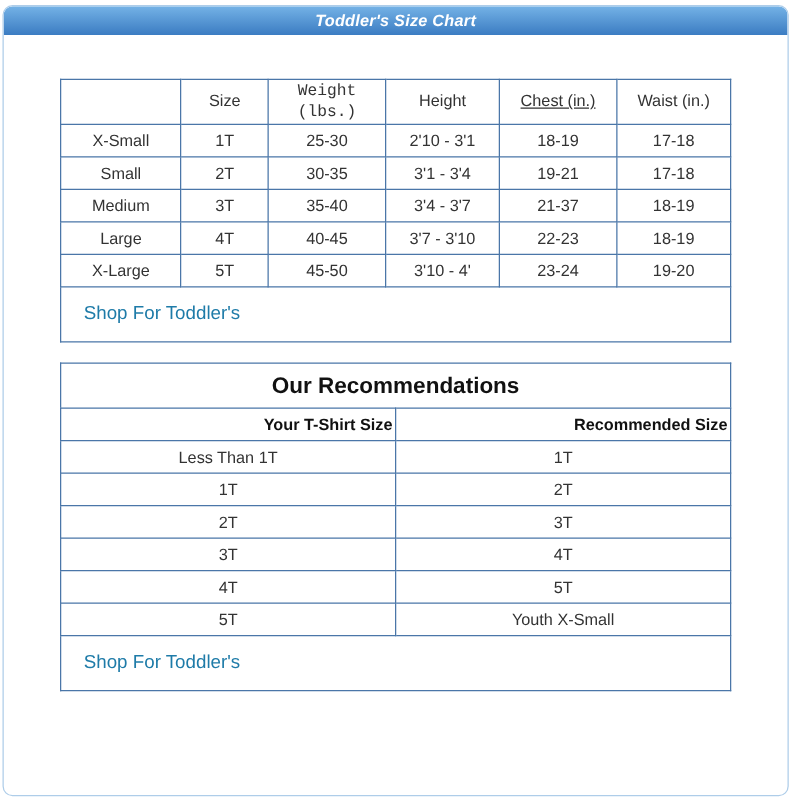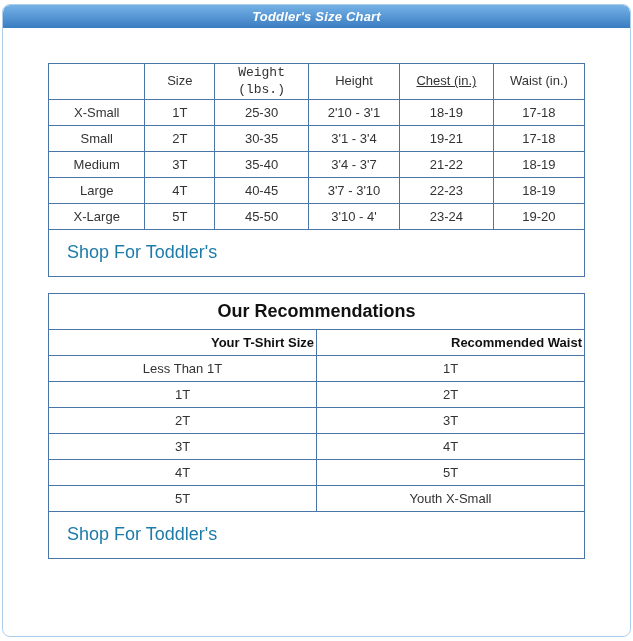--- a/index.html
+++ b/index.html
@@ -65,21 +65,21 @@
   .size-table .c4{width:17.5%;text-decoration:underline;}
   .size-table .c5{width:17%;}
   
   .shop-area{
     border:1px solid var(--line);
     border-top:none;
     padding:12px 18px 13px 18px;
   }
   .shop-link{
     color:var(--link);
-    font-size:18px;
+    font-size:15px;
     text-decoration:none;
     cursor:pointer;
   }
   
   .section2{margin-top:16px;}
   .rec-title{
     border:1px solid var(--line);
     border-bottom:none;
     height:36px;
     display:flex;align-items:center;justify-content:center;
@@ -133,21 +133,21 @@
             <td>30-35</td>
             <td>3'1 - 3'4</td>
             <td>19-21</td>
             <td>17-18</td>
           </tr>
           <tr>
             <td>Medium</td>
             <td>3T</td>
             <td>35-40</td>
             <td>3'4 - 3'7</td>
-            <td>21-22</td>
+            <td>21-37</td>
             <td>18-19</td>
           </tr>
           <tr>
             <td>Large</td>
             <td>4T</td>
             <td>40-45</td>
             <td>3'7 - 3'10</td>
             <td>22-23</td>
             <td>18-19</td>
           </tr>
@@ -165,21 +165,21 @@
         <a href="#" class="shop-link">Shop For Toddler's</a>
       </div>
     </div>
 
     <div class="section2">
       <div class="rec-title">Our Recommendations</div>
       <table class="rec-table">
         <thead>
           <tr>
             <th class="h">Your T-Shirt Size</th>
-            <th class="h">Recommended Waist</th>
+            <th class="h">Recommended Size</th>
           </tr>
         </thead>
         <tbody>
           <tr>
             <td>Less Than 1T</td>
             <td>1T</td>
           </tr>
           <tr>
             <td>1T</td>
             <td>2T</td>

